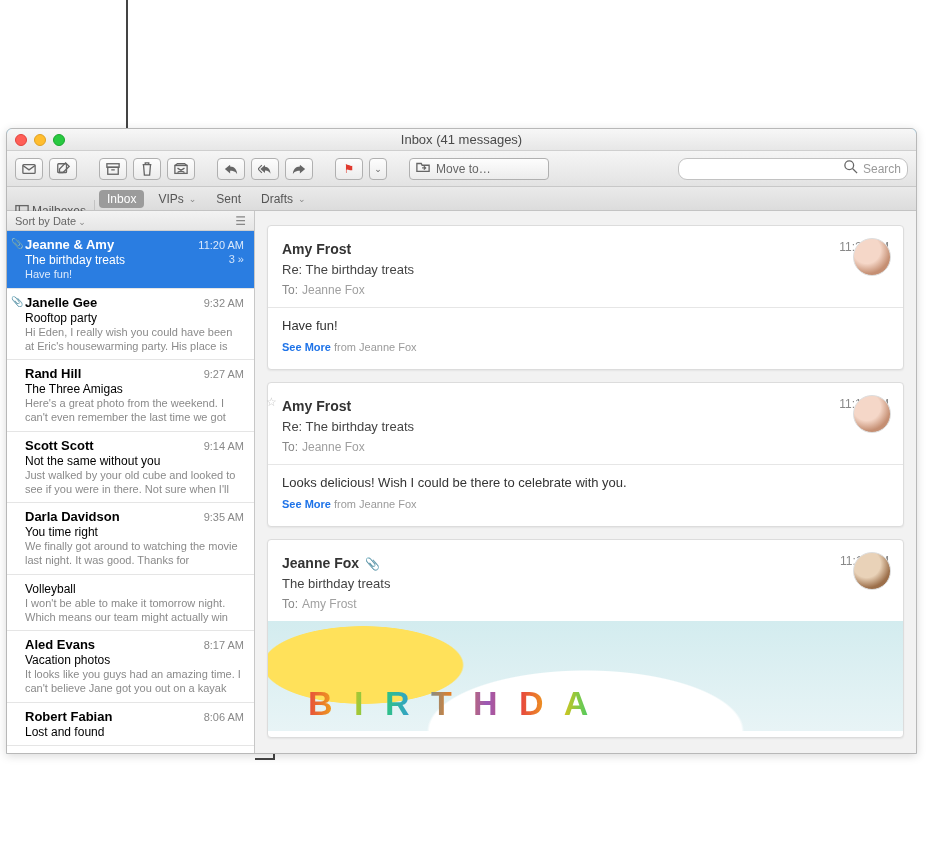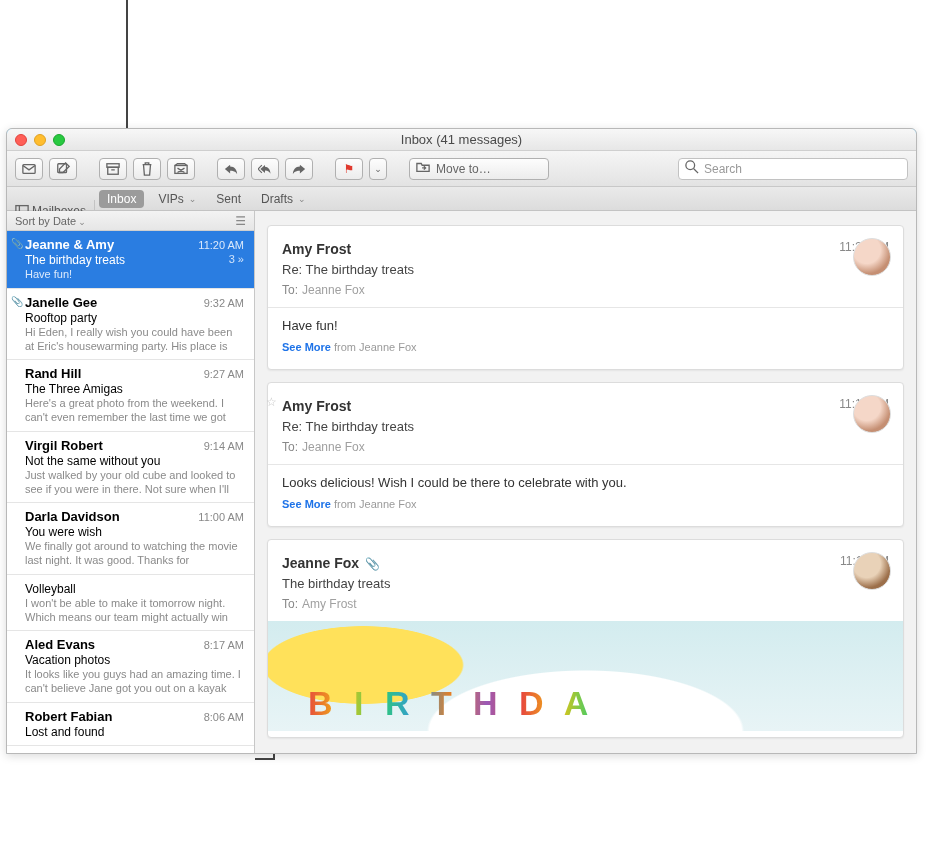--- a/index.html
+++ b/index.html
@@ -53,22 +53,22 @@
   .moveto {
     flex:0 0 140px; height:22px;
     background:linear-gradient(#fdfdfd,#ececec);
     border:1px solid #b0b0b0; border-radius:4px;
     display:flex; align-items:center; padding:0 6px; font-size:12px; color:#666;
   }
   .moveto .ic { margin-right:6px; color:#666; }
   .spacer { flex:1; }
   .search {
     width:230px; height:22px; background:#fff;
-    border:1px solid #c2c2c2; border-radius:4px;
-    display:flex; align-items:center; padding:0 6px; font-size:12px; color:#999;
+    border:1px solid #c2c2c2; border-radius:9px;
+    display:flex; align-items:center; padding:0 6px; font-size:12px; color:#999;justify-content:flex-end;
   }
   .search .ic { margin-right:5px; color:#888; }
   .favbar {
     height:24px; background:linear-gradient(#eaeaea,#dcdcdc);
     border-bottom:1px solid #c3c3c3;
     display:flex; align-items:center; font-size:12px;
   }
   .favbtn { padding:0 10px; color:#555; display:flex; align-items:center; gap:3px; height:100%;}
   .favbtn.pill { background:#9b9b9b; color:#fff; border-radius:4px; padding:2px 8px; margin:0 4px; height:18px;align-items:center;}
   .favbtn.box { border-right:1px solid #c3c3c3; padding:0 8px;margin-top:25px;}
@@ -304,32 +304,32 @@
           <div class="msg">
             <div class="row1">
               <span class="sender">Rand Hill</span>
               <span class="time">9:27 AM</span>
             </div>
             <div class="subj">The Three Amigas</div>
             <div class="prev">Here's a great photo from the weekend. I can't even remember the last time we got to…</div>
           </div>
           <div class="msg">
             <div class="row1">
-              <span class="sender">Virgil Robert</span>
+              <span class="sender">Scott Scott</span>
               <span class="time">9:14 AM</span>
             </div>
             <div class="subj">Not the same without you</div>
             <div class="prev">Just walked by your old cube and looked to see if you were in there. Not sure when I'll s…</div>
           </div>
           <div class="msg">
             <div class="row1">
               <span class="sender">Darla Davidson</span>
-              <span class="time">11:00 AM</span>
-            </div>
-            <div class="subj">You were wish</div>
+              <span class="time">9:35 AM</span>
+            </div>
+            <div class="subj">You time right</div>
             <div class="prev">We finally got around to watching the movie last night. It was good. Thanks for suggesti…</div>
           </div>
           <div class="msg">
             <div class="subj">Volleyball</div>
             <div class="prev">I won't be able to make it tomorrow night. Which means our team might actually win</div>
           </div>
           <div class="msg">
             <div class="row1">
               <span class="sender">Aled Evans</span>
               <span class="time">8:17 AM</span>

